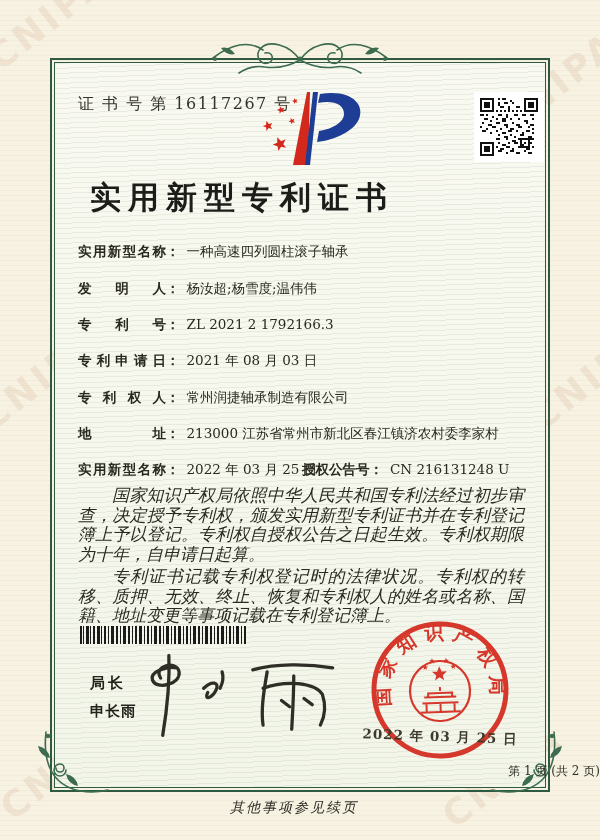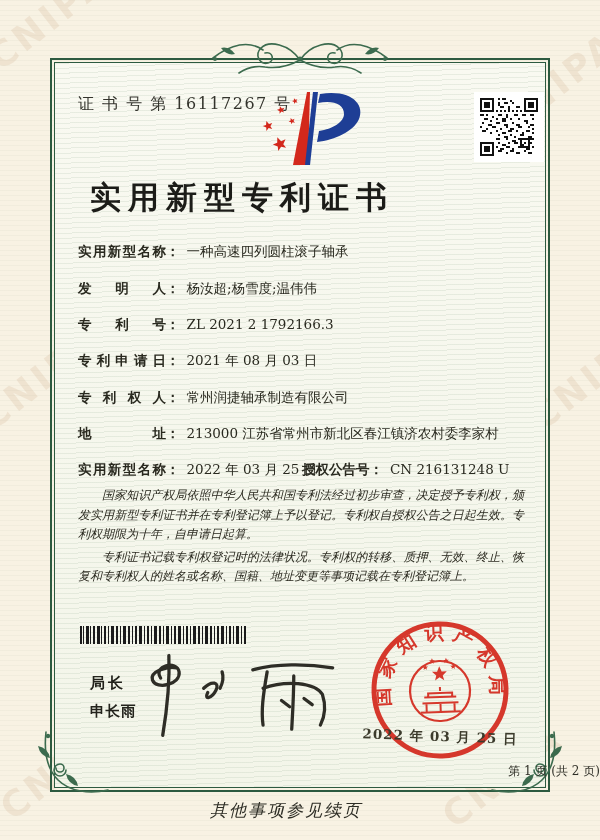--- a/index.html
+++ b/index.html
@@ -29,33 +29,33 @@
   .qr-box{left:474px;top:92px;width:70px;height:70px;background:#ffffff;
           display:flex;align-items:center;justify-content:center;}
   .title{left:0;top:177px;width:484px;text-align:center;font-size:31px;font-weight:700;
          letter-spacing:7px;color:#1c1c18;}
   .row{left:78px;width:450px;height:20px;font-size:13.5px;color:#29291f;white-space:nowrap;}
   .row .lbl{display:inline-block;width:88px;text-align:justify;text-align-last:justify;
             font-weight:600;vertical-align:top;}
   .row .colon{font-weight:600;}
   .row .val{margin-left:7px;}
   .row .pair2{position:absolute;left:224px;top:0;}
-  .paras{left:78px;top:486px;width:446px;font-size:12px;line-height:19.5px;
+  .paras{left:78px;top:486px;width:446px;font-size:17px;line-height:19.5px;
          color:#2b2a20;text-align:justify;font-style:italic;}
   .paras p{margin:0;text-indent:2em;}
   .paras p + p{margin-top:3px;}
   .barcode{left:80px;top:626px;width:166px;height:18px;}
   .signer-title{left:90px;top:674px;font-size:15px;font-weight:600;letter-spacing:3px;color:#23231c;}
   .signer-name{left:90px;top:702px;font-size:14.5px;font-weight:600;letter-spacing:1px;color:#23231c;text-align:center;}
   .signature{left:132px;top:648px;width:215px;height:100px;}
   .seal{left:367px;top:617px;width:146px;height:146px;transform:rotate(-2deg);}
   .seal-date{left:357px;top:728px;width:166px;text-align:center;font-size:13.5px;
              letter-spacing:1px;color:#3c3b2c;font-weight:600;transform:rotate(2deg);}
   .page-info{left:0;top:763px;width:600px;text-align:right;font-size:12px;color:#2e2e26;}
-  .footer-note{left:8px;top:799px;width:556px;text-align:center;font-size:17px;
+  .footer-note{left:16px;top:799px;width:556px;text-align:center;font-size:14px;
                color:#2e2e26;font-style:italic;letter-spacing:2px;}
 </style>
 </head>
 <body>
 
 <div class="page">
 
   <span class="wm" style="left:-22px;top:-2px">CNIPA</span>
   <span class="wm" style="left:488px;top:62px">CNIPA</span>
   <span class="wm" style="left:352px;top:238px">CNIPA</span>

